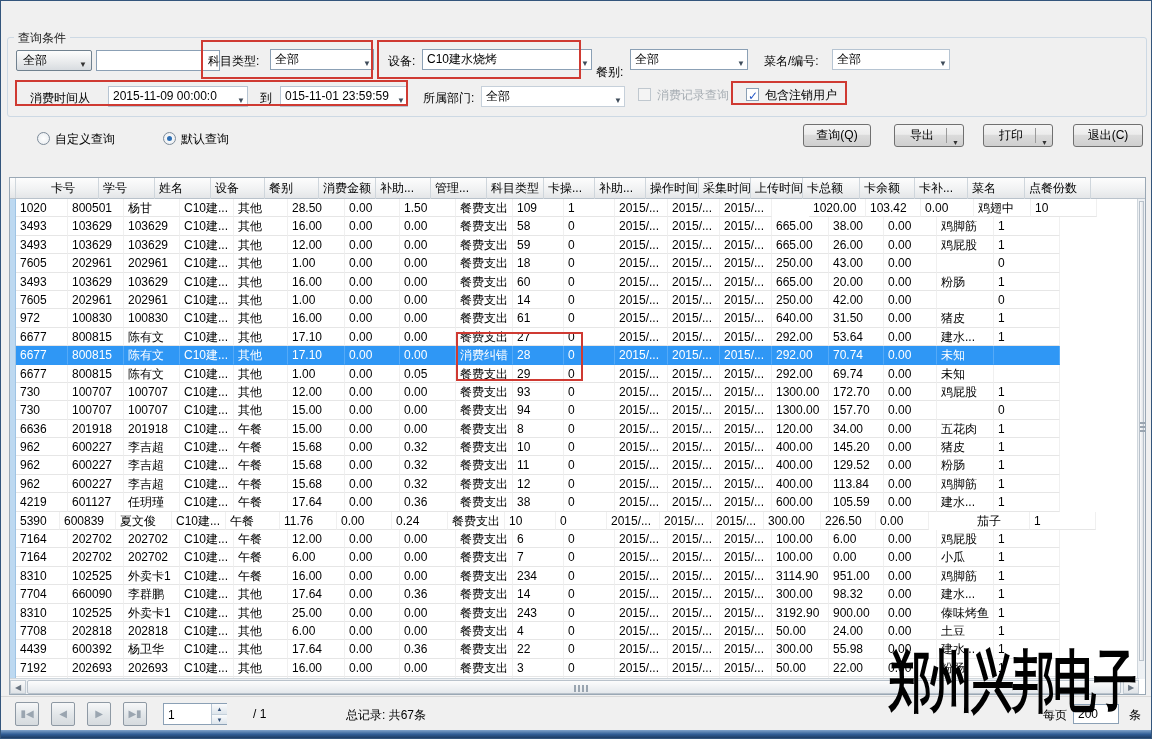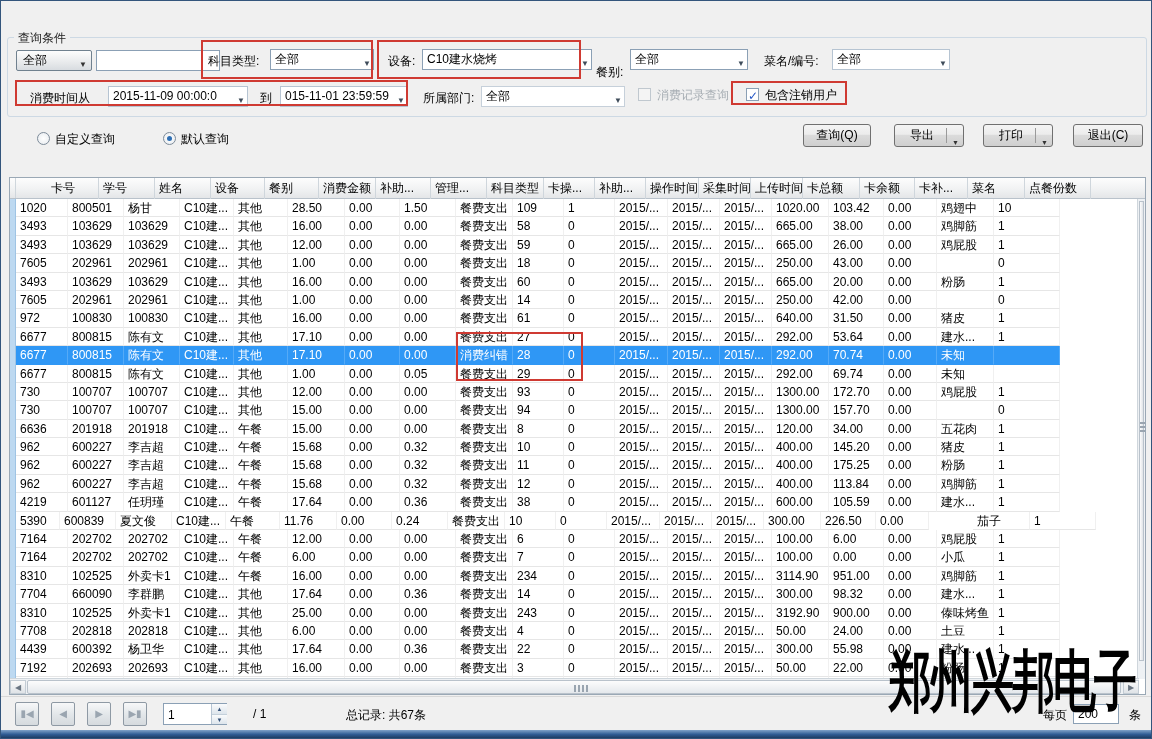--- a/index.html
+++ b/index.html
@@ -239,21 +239,21 @@
           <div class="gcell" style="width: 54px;">其他</div>
           <div class="gcell" style="width: 57px;">28.50</div>
           <div class="gcell" style="width: 55px;">0.00</div>
           <div class="gcell" style="width: 56px;">1.50</div>
           <div class="gcell" style="width: 57px;">餐费支出</div>
           <div class="gcell" style="width: 51px;">109</div>
           <div class="gcell" style="width: 51px;">1</div>
           <div class="gcell" style="width: 53px;">2015/...</div>
           <div class="gcell" style="width: 52px;">2015/...</div>
           <div class="gcell" style="width: 52px;">2015/...</div>
-          <div class="gcell" style="width: 57px;">1020.00</div>
+          <div class="gcell" style="width: 57px; margin-left: 37px;">1020.00</div>
           <div class="gcell" style="width: 55px;">103.42</div>
           <div class="gcell" style="width: 53px;">0.00</div>
           <div class="gcell" style="width: 57px;">鸡翅中</div>
           <div class="gcell" style="width: 66px;">10</div>
         </div>
         <div class="grow">
           <div class="rowind"></div>
           <div class="gcell" style="width: 52px;">3493</div>
           <div class="gcell" style="width: 56px;">103629</div>
           <div class="gcell" style="width: 56px;">103629</div>
@@ -548,21 +548,21 @@
           <div class="gcell" style="width: 57px;">15.68</div>
           <div class="gcell" style="width: 55px;">0.00</div>
           <div class="gcell" style="width: 56px;">0.32</div>
           <div class="gcell" style="width: 57px;">餐费支出</div>
           <div class="gcell" style="width: 51px;">11</div>
           <div class="gcell" style="width: 51px;">0</div>
           <div class="gcell" style="width: 53px;">2015/...</div>
           <div class="gcell" style="width: 52px;">2015/...</div>
           <div class="gcell" style="width: 52px;">2015/...</div>
           <div class="gcell" style="width: 57px;">400.00</div>
-          <div class="gcell" style="width: 55px;">175.25</div>
+          <div class="gcell" style="width: 55px;">129.52</div>
           <div class="gcell" style="width: 53px;">0.00</div>
           <div class="gcell" style="width: 57px;">粉肠</div>
           <div class="gcell" style="width: 66px;">1</div>
         </div>
         <div class="grow">
           <div class="rowind"></div>
           <div class="gcell" style="width: 52px;">962</div>
           <div class="gcell" style="width: 56px;">600227</div>
           <div class="gcell" style="width: 56px;">李吉超</div>
           <div class="gcell" style="width: 54px;">C10建...</div>

